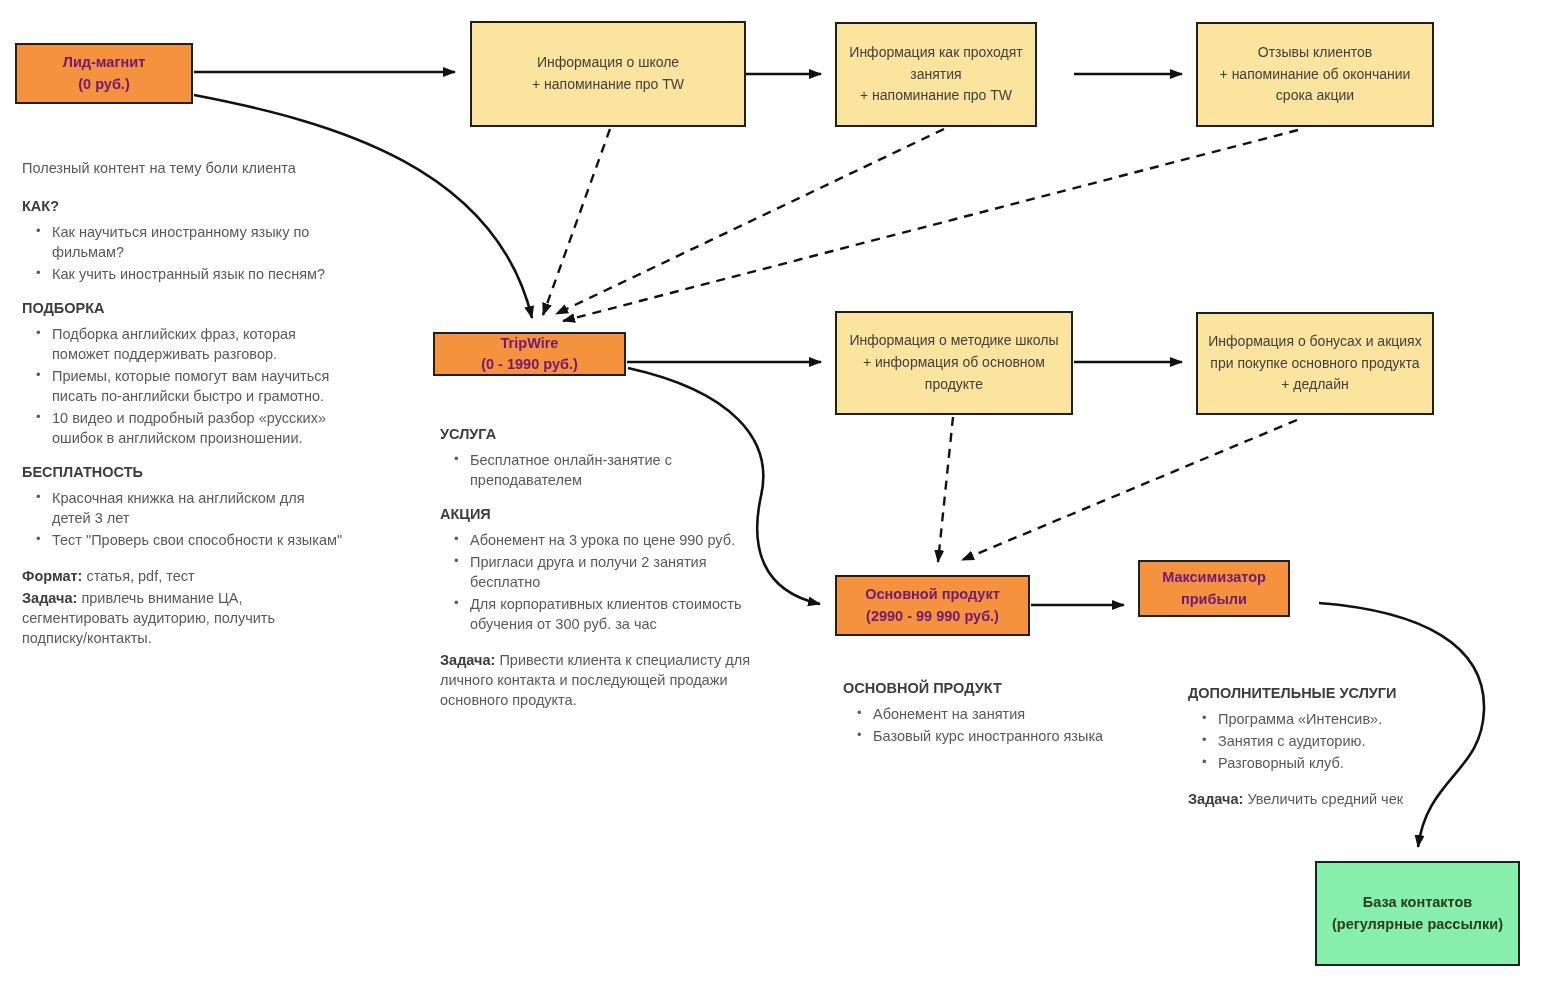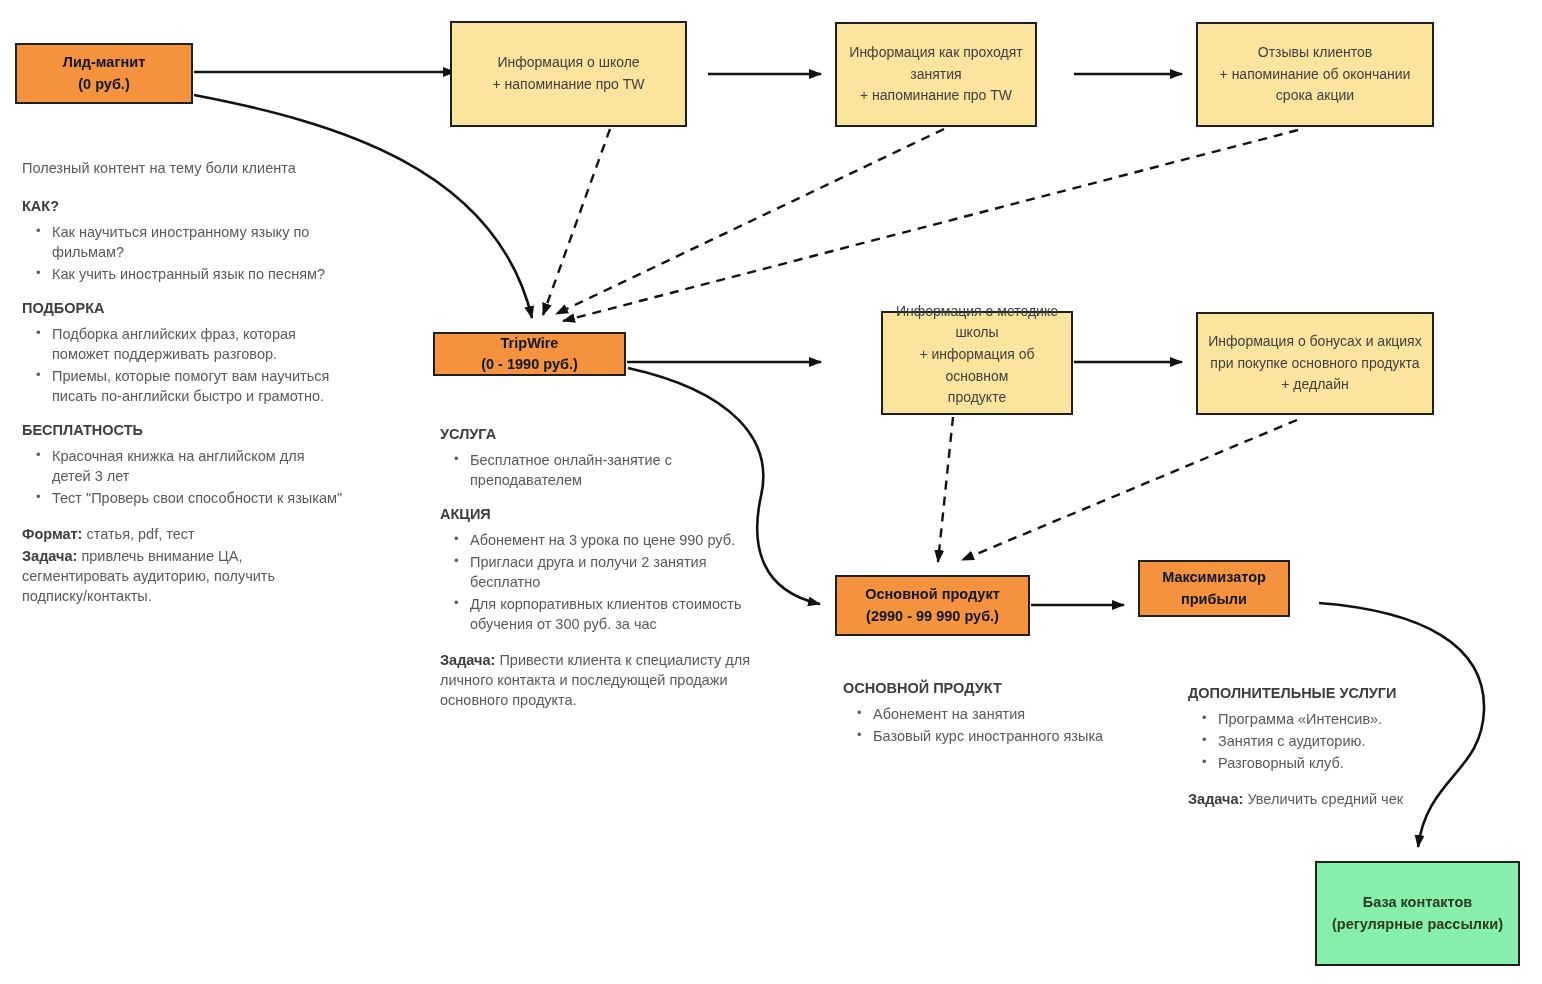--- a/index.html
+++ b/index.html
@@ -5,21 +5,21 @@
   html,body{margin:0;padding:0;}
   body{
     width:1542px;height:984px;position:relative;background:#ffffff;
     font-family:"Liberation Sans","DejaVu Sans",sans-serif;
     color:#595959;overflow:hidden;
   }
   .node{
     position:absolute;display:flex;flex-direction:column;align-items:center;justify-content:center;
     border:2px solid #1f1f1f;text-align:center;box-sizing:border-box;padding:4px 8px;
   }
-  .node.orange{background:#F5923E;color:#0f172a;}
+  .node.orange{background:#F5923E;color:#701a75;}
   .node.yellow{background:#FBE49E;color:#404040;}
   .node.green{background:#86efac;color:#333333;}
   .node .t{font-weight:bold;font-size:14.5px;line-height:1.45;}
   .node .s{font-weight:bold;font-size:14.5px;line-height:1.45;}
   .node .yl{font-size:14px;line-height:1.55;white-space:pre-line;}
   .green .t,.green .s{color:#2f3b22;}
   svg.wires{position:absolute;left:0;top:0;pointer-events:none;}
   .note-col{position:absolute;font-size:14.5px;line-height:1.38;color:#595959;}
   .note-col .intro{margin:0 0 18px 0;}
   .note-col h4{margin:14px 0 6px 0;font-size:14.5px;color:#3d3d3d;font-weight:bold;}
@@ -57,42 +57,42 @@
     <path d="M 953 417 L 938 562" marker-end="url(#arr)"></path>
     <path d="M 1297 420 L 962 560" marker-end="url(#arr)"></path>
   </g>
 </svg>
 
 <div class="node orange" style="left:15px;top:43px;width:178px;height:61px;">
   <div class="t">Лид-магнит</div>
   <div class="s">(0 руб.)</div>
 </div>
 
-<div class="node yellow" style="left:450px;top:21px;width:237px;height:106px;">
+<div class="node yellow" style="left:470px;top:21px;width:276px;height:106px;">
   <div class="yl">Информация о школе
 + напоминание про TW</div>
 </div>
 
 <div class="node yellow" style="left:835px;top:22px;width:202px;height:105px;">
   <div class="yl">Информация как проходят занятия
 + напоминание про TW</div>
 </div>
 
 <div class="node yellow" style="left:1196px;top:22px;width:238px;height:105px;">
   <div class="yl">Отзывы клиентов
 + напоминание об окончании
 срока акции</div>
 </div>
 
 <div class="node orange" style="left:433px;top:332px;width:193px;height:44px;">
   <div class="t">TripWire</div>
   <div class="s">(0 - 1990 руб.)</div>
 </div>
 
-<div class="node yellow" style="left:881px;top:311px;width:192px;height:104px;justify-content:flex-end;">
+<div class="node yellow" style="left:835px;top:311px;width:238px;height:104px;">
   <div class="yl">Информация о методике школы
 + информация об основном
 продукте</div>
 </div>
 
 <div class="node yellow" style="left:1196px;top:312px;width:238px;height:103px;">
   <div class="yl">Информация о бонусах и акциях
 при покупке основного продукта
 + дедлайн</div>
 </div>
@@ -115,20 +115,21 @@
   <p class="intro">Полезный контент на тему боли клиента</p>
   <h4>КАК?</h4>
   <ul>
     <li>Как научиться иностранному языку по фильмам?</li>
     <li>Как учить иностранный язык по песням?</li>
   </ul>
   <h4>ПОДБОРКА</h4>
   <ul>
     <li>Подборка английских фраз, которая поможет поддерживать разговор.</li>
     <li>Приемы, которые помогут вам научиться писать по-английски быстро и грамотно.</li>
+    <li>10 видео и подробный разбор «русских» ошибок в английском произношении.</li>
   </ul>
   <h4>БЕСПЛАТНОСТЬ</h4>
   <ul>
     <li>Красочная книжка на английском для детей 3 лет</li>
     <li>Тест "Проверь свои способности к языкам"</li>
   </ul>
   <p class="kv"><b>Формат:</b><span> статья, pdf, тест</span></p>
   <p class="kv tight"><b>Задача:</b><span> привлечь внимание ЦА, сегментировать аудиторию, получить подписку/контакты.</span></p>
 </div>
 

